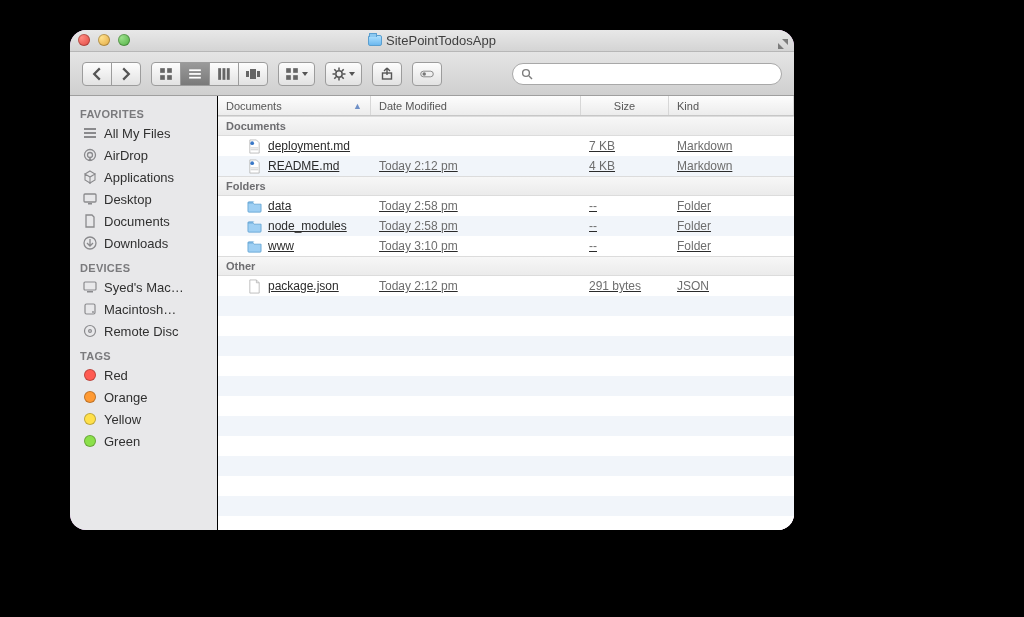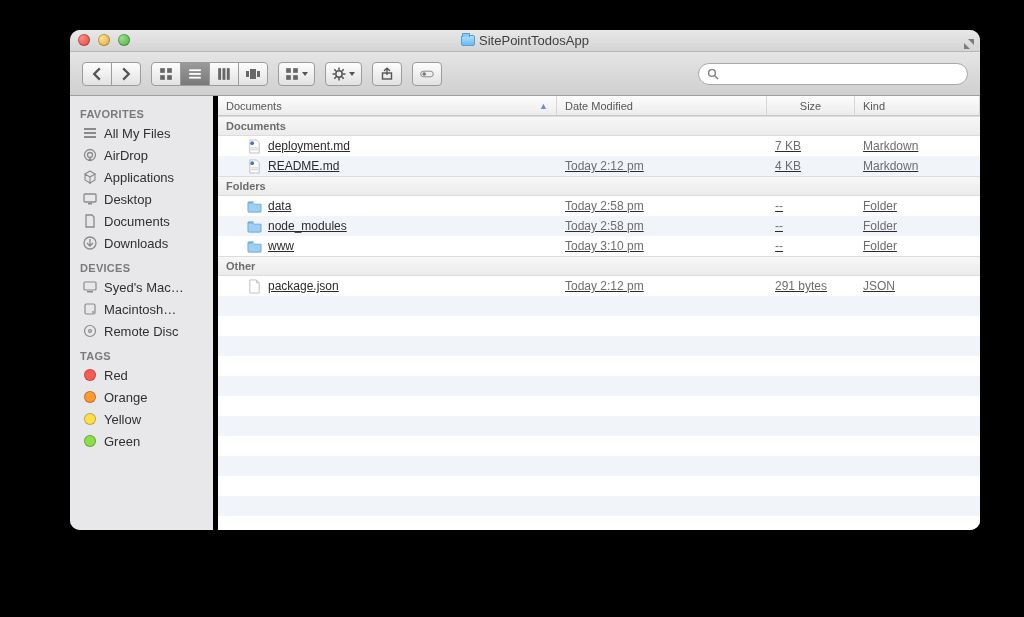--- a/index.html
+++ b/index.html
@@ -1,19 +1,19 @@
 <!DOCTYPE html>
 <html><head>
 <meta charset="utf-8">
 <style>
   * { box-sizing: border-box; margin: 0; padding: 0; font-family: "Lucida Grande", "Helvetica Neue", Arial, sans-serif; }
   body { background: #000; width: 1024px; height: 617px; position: relative; }
   .window {
-    position: absolute; left: 70px; top: 30px; width: 910px; height: 500px;
-    background: #f0abfc; border-radius: 10px; box-shadow: 0 20px 60px rgba(0,0,0,.55), 0 0 0 1px rgba(0,0,0,.2);
+    position: absolute; left: 70px; top: 30px; width: 724px; height: 500px;
+    background: #f0abfc; border-radius: 16px; box-shadow: 0 20px 60px rgba(0,0,0,.55), 0 0 0 1px rgba(0,0,0,.2);
     display: flex; flex-direction: column; overflow: hidden;
   }
   
   .titlebar {
     height: 22px; background: linear-gradient(#e8e8e8,#d4d4d4); border-bottom: 1px solid #b7b7b7;
     display: flex; align-items: center; position: relative;
   }
   .traffic { position: absolute; left: 8px; top: 4px; display: flex; gap: 8px; }
   .tl { width: 12px; height: 12px; border-radius: 50%; box-shadow: inset 0 0 0 1px rgba(0,0,0,.25); }
   .tl.close { background: radial-gradient(circle at 30% 30%, #ff8b82, #e0443e); }
@@ -43,21 +43,21 @@
   .tb-spacer { flex: 1; }
   .search {
     width: 270px; height: 22px; background: #fff; border: 1px solid #a8a8a8; border-radius: 11px;
     display: flex; align-items: center; padding: 0 8px; gap: 6px;
   }
   .search svg { width: 12px; height: 12px; color: #7d7d7d; flex: none; }
   .search input { border: none; outline: none; font-size: 12px; width: 100%; background: transparent; }
   
   .body { flex: 1; display: flex; min-height: 0; }
   .sidebar {
-    width: 148px; background: #e8e8ea; border-right: 5px solid #000000;
+    width: 148px; background: #e8e8ea; border-right: 1px solid #000000;
     padding: 4px 0 0 0; font-size: 13px; overflow: hidden;
   }
   .sb-heading { color: #7a7a7d; font-size: 11px; font-weight: bold; letter-spacing: .3px; padding: 8px 10px 2px 10px; }
   .sb-item { display: flex; align-items: center; gap: 6px; padding: 3px 10px 3px 12px; color: #303030; cursor: default; white-space: nowrap; overflow: hidden; text-overflow: ellipsis; }
   .sb-item .ic { width: 16px; height: 16px; display: inline-flex; align-items: center; justify-content: center; color: #6a6a6d; flex: none; }
   .sb-item .tagdot { width: 12px; height: 12px; border-radius: 50%; border: 1px solid rgba(0,0,0,.25); }
   
   .main { flex: 1; display: flex; flex-direction: column; background: #fff; }
   .cols {
     display: flex; height: 20px; background: linear-gradient(#fdfdfd,#ececec); border-bottom: 1px solid #c7c7c7;

